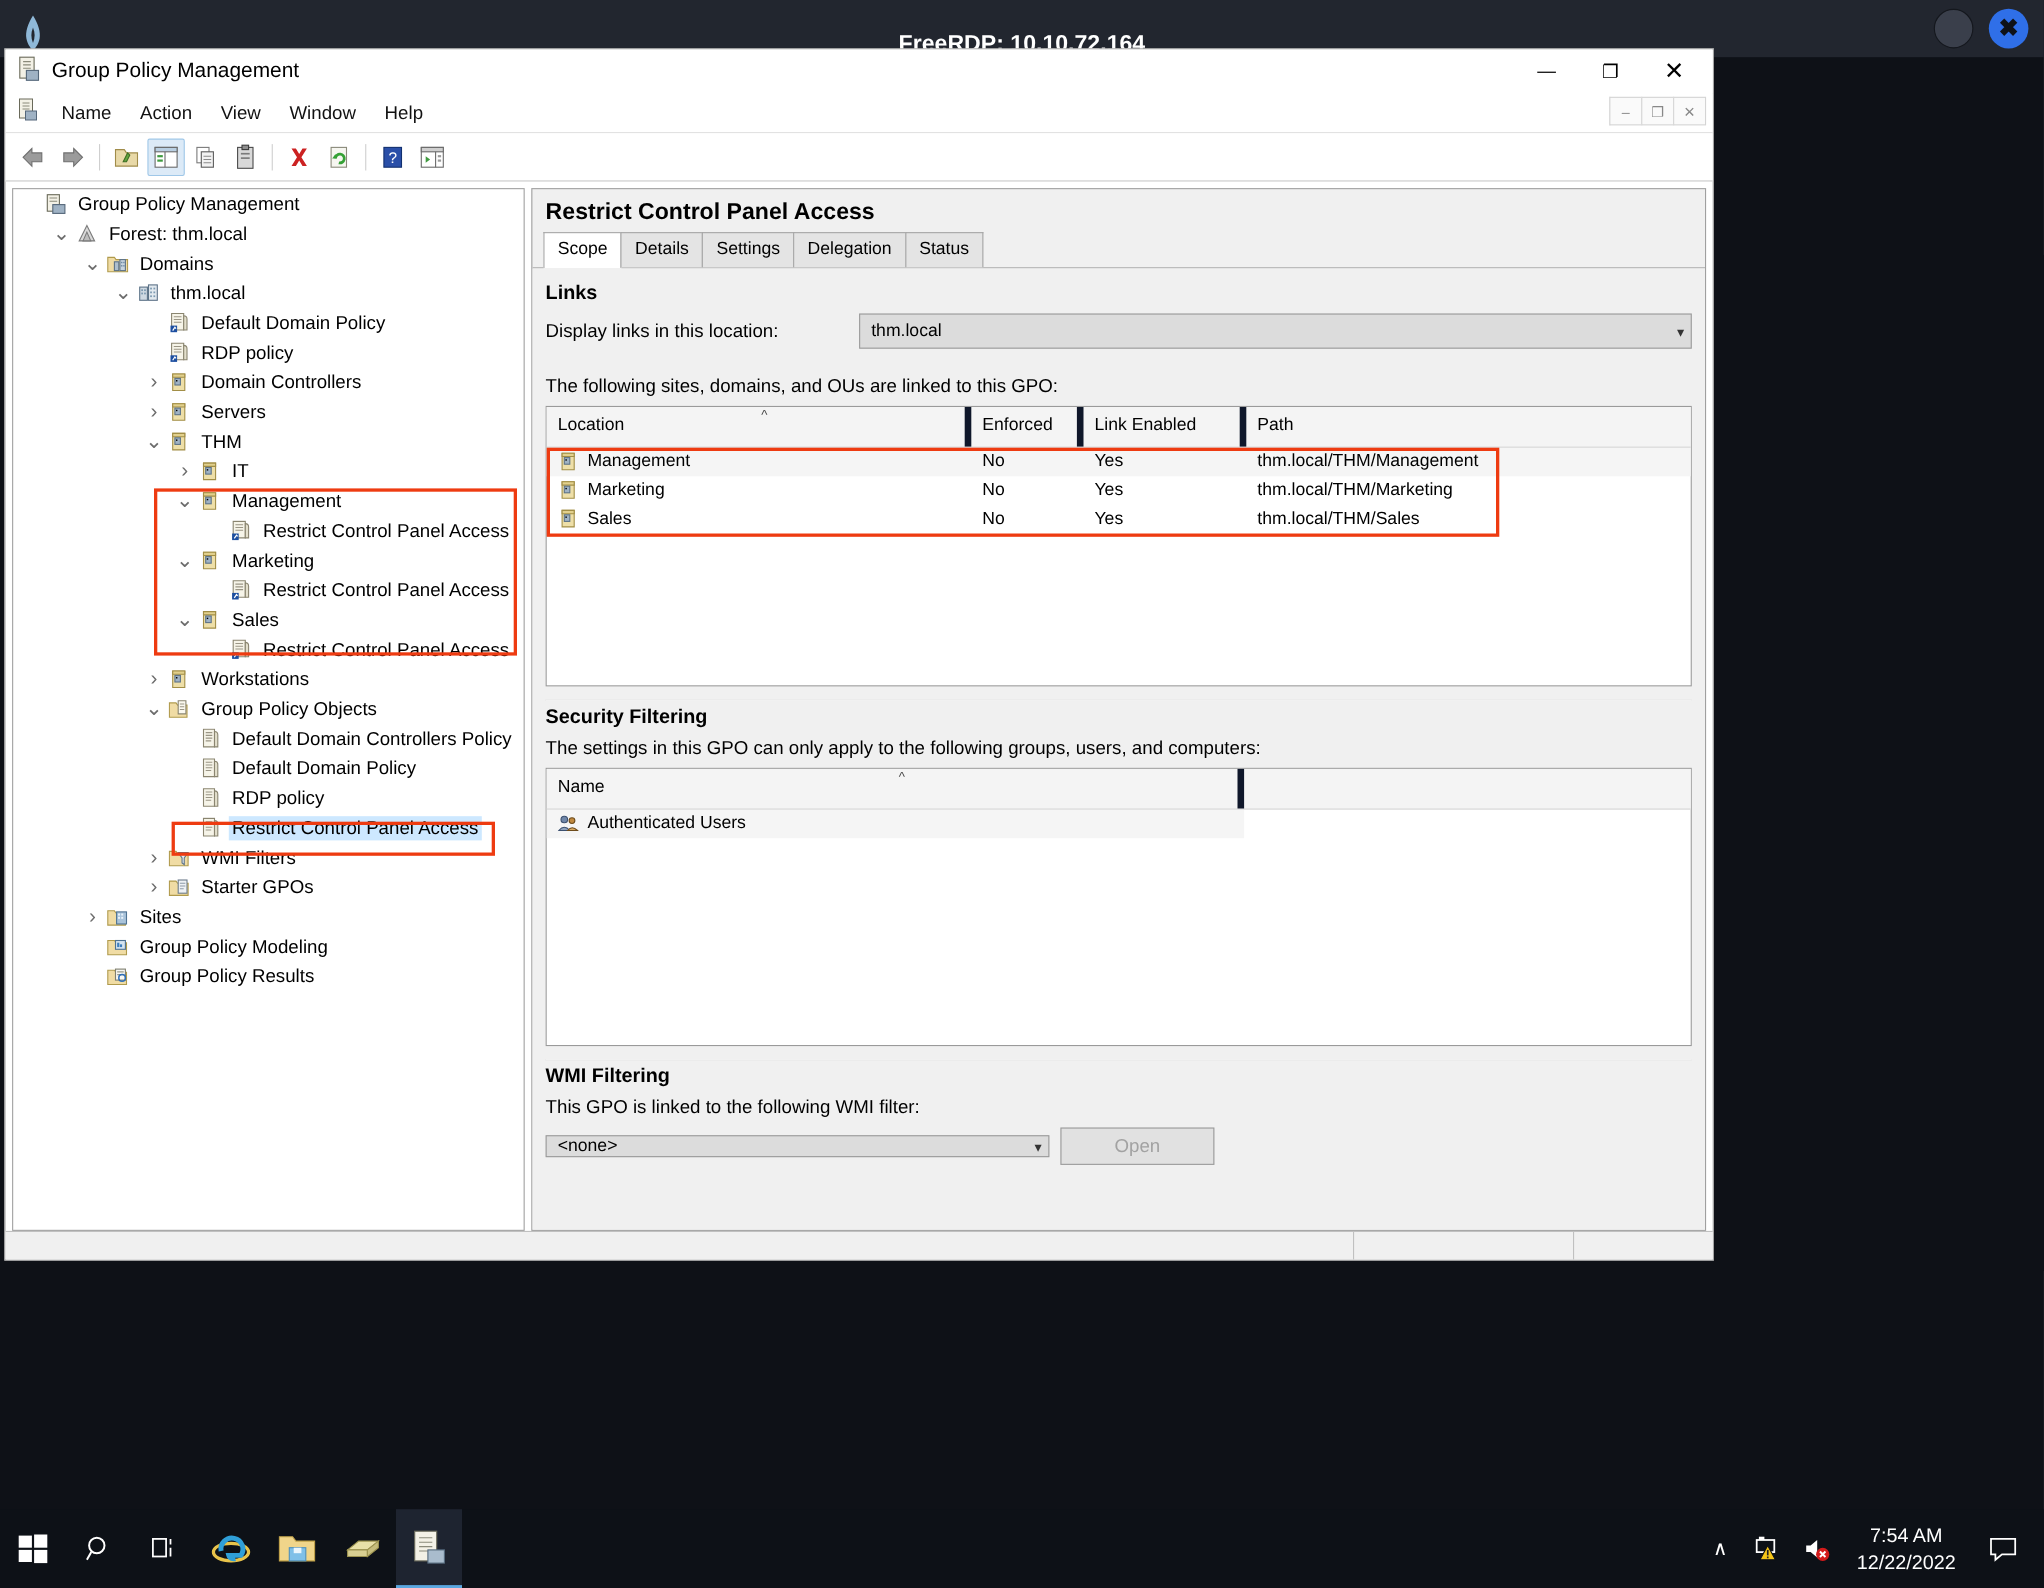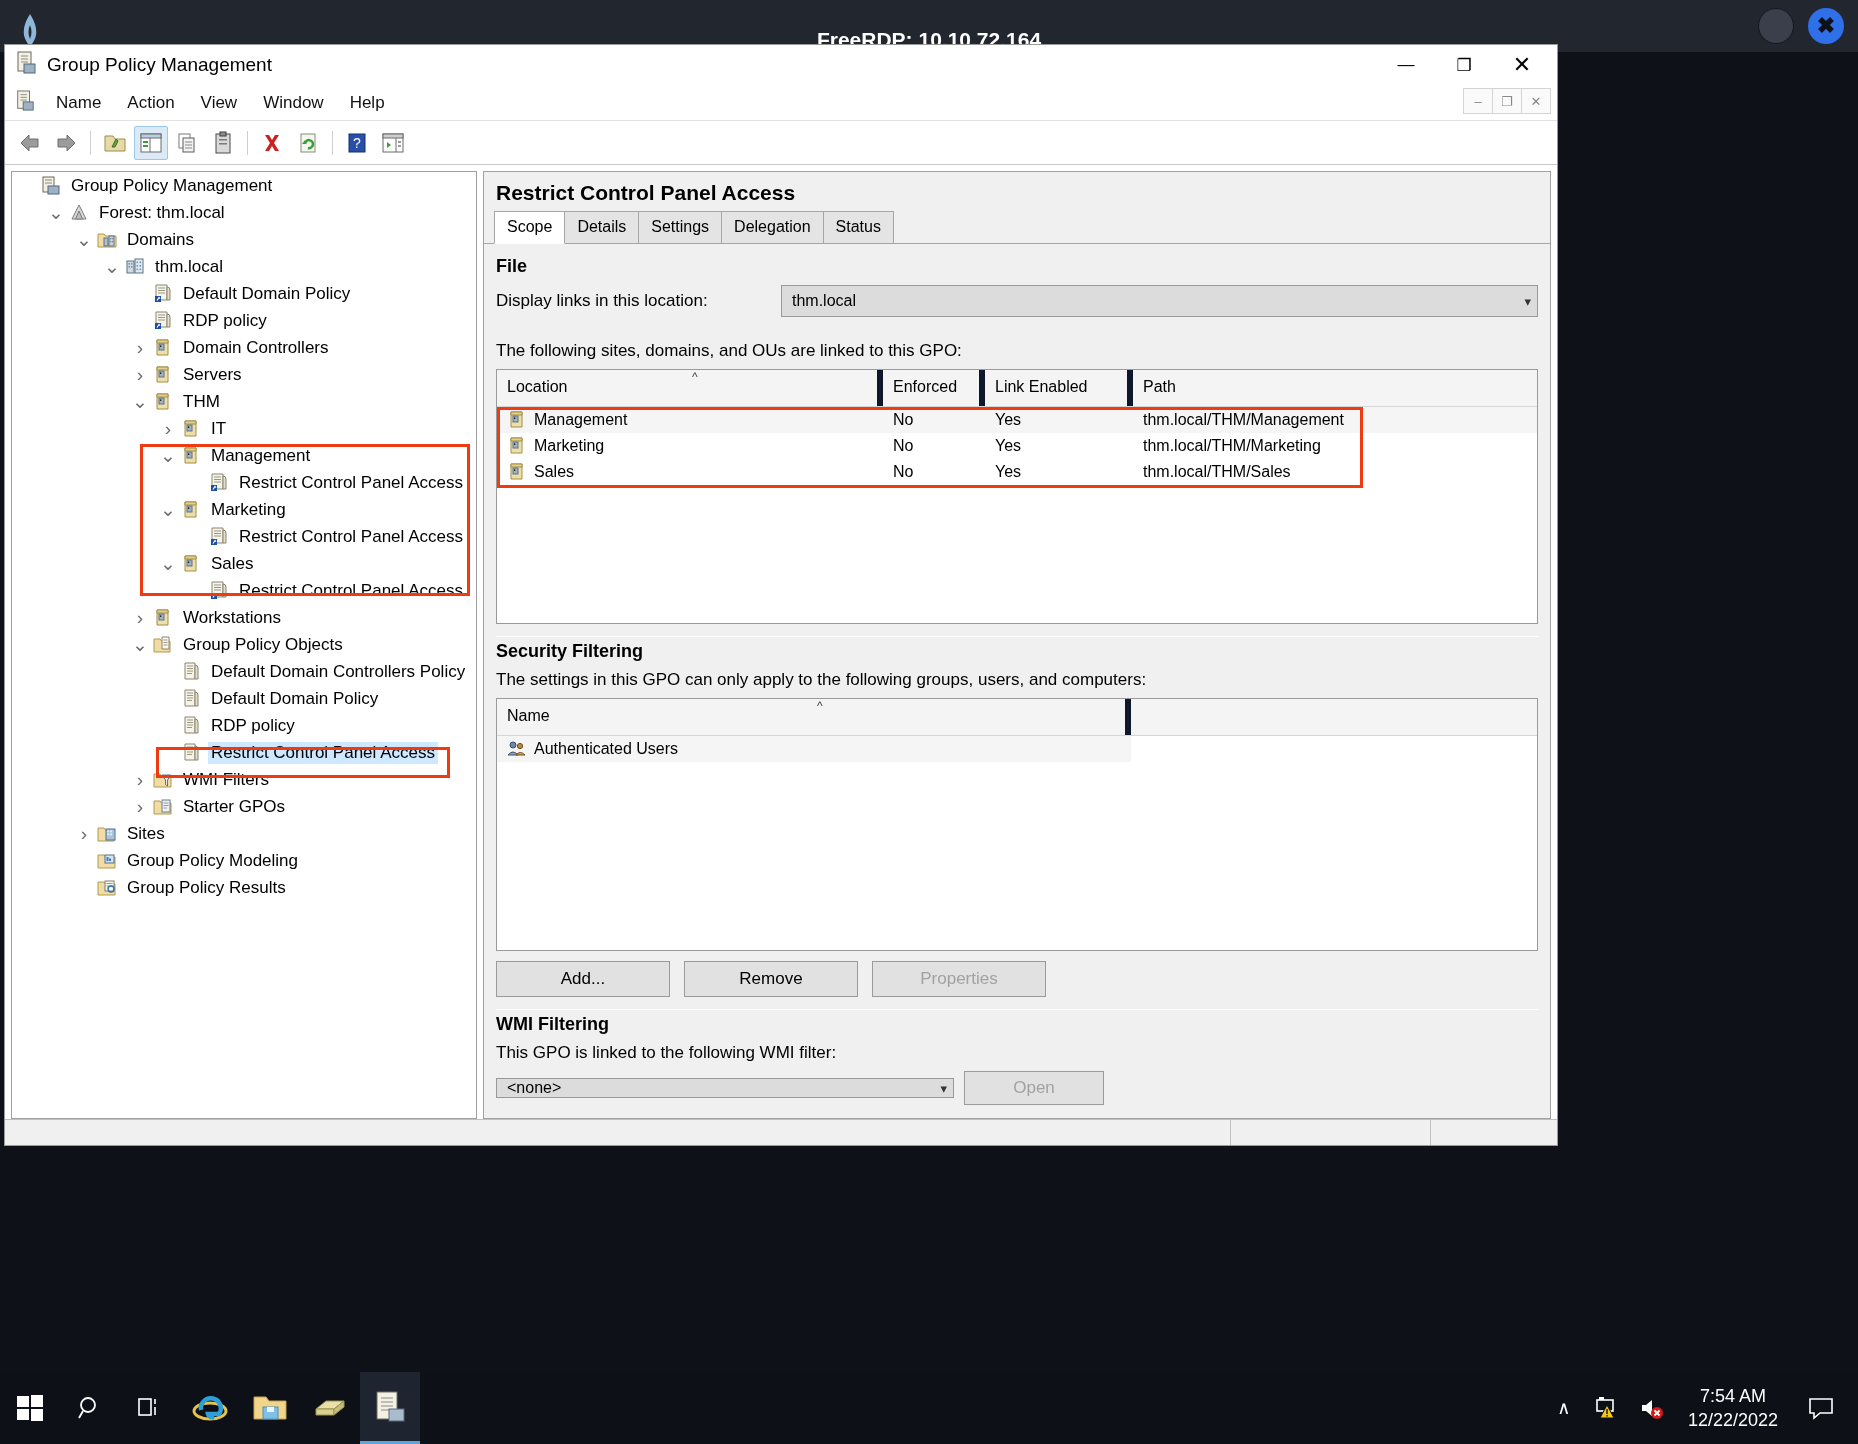--- a/index.html
+++ b/index.html
@@ -687,21 +687,21 @@
       <div class="tabstrip">
         <div class="tab active">Scope</div>
         <div class="tab">Details</div>
         <div class="tab">Settings</div>
         <div class="tab">Delegation</div>
         <div class="tab">Status</div>
       </div>
 
       <div class="tabcontent">
 
-        <div class="sec-head">File</div>
+        <div class="sec-head">Links</div>
         <div class="row-inline" style="margin-bottom:24px;">
           <div class="lbl" style="width:275px;">Display links in this location:</div>
           <div class="combo">
             <span>thm.local</span>
             <span class="chev">▾</span>
           </div>
         </div>
         <div class="lbl">The following sites, domains, and OUs are linked to this GPO:</div>
 
         <div class="listbox" style="height:255px; position:relative;">
@@ -786,25 +786,20 @@
                       <circle cx="13" cy="7" r="2.6" fill="#c0893f" stroke="#6e4c1c"></circle>
                       <path d="M9 16 q4 -5 9 0 Z" fill="#d9a960" stroke="#6e4c1c"></path>
                     </svg>
                   </span>
                   <span>Authenticated Users</span>
                 </div>
               </div>
             </div>
         </div>
 
-        <div class="btnrow">
-          <div class="btn">Add...</div>
-          <div class="btn">Remove</div>
-          <div class="btn disabled">Properties</div>
-        </div>
 
         <div class="groupsep"></div>
 
         <div class="sec-head">WMI Filtering</div>
         <div class="lbl">This GPO is linked to the following WMI filter:</div>
         <div class="row-inline" style="margin-top:8px;">
           <div class="combo" style="flex:0 0 458px; height:20px;text-align:center;">
             <span>&lt;none&gt;</span>
             <span class="chev">▾</span>
           </div>

